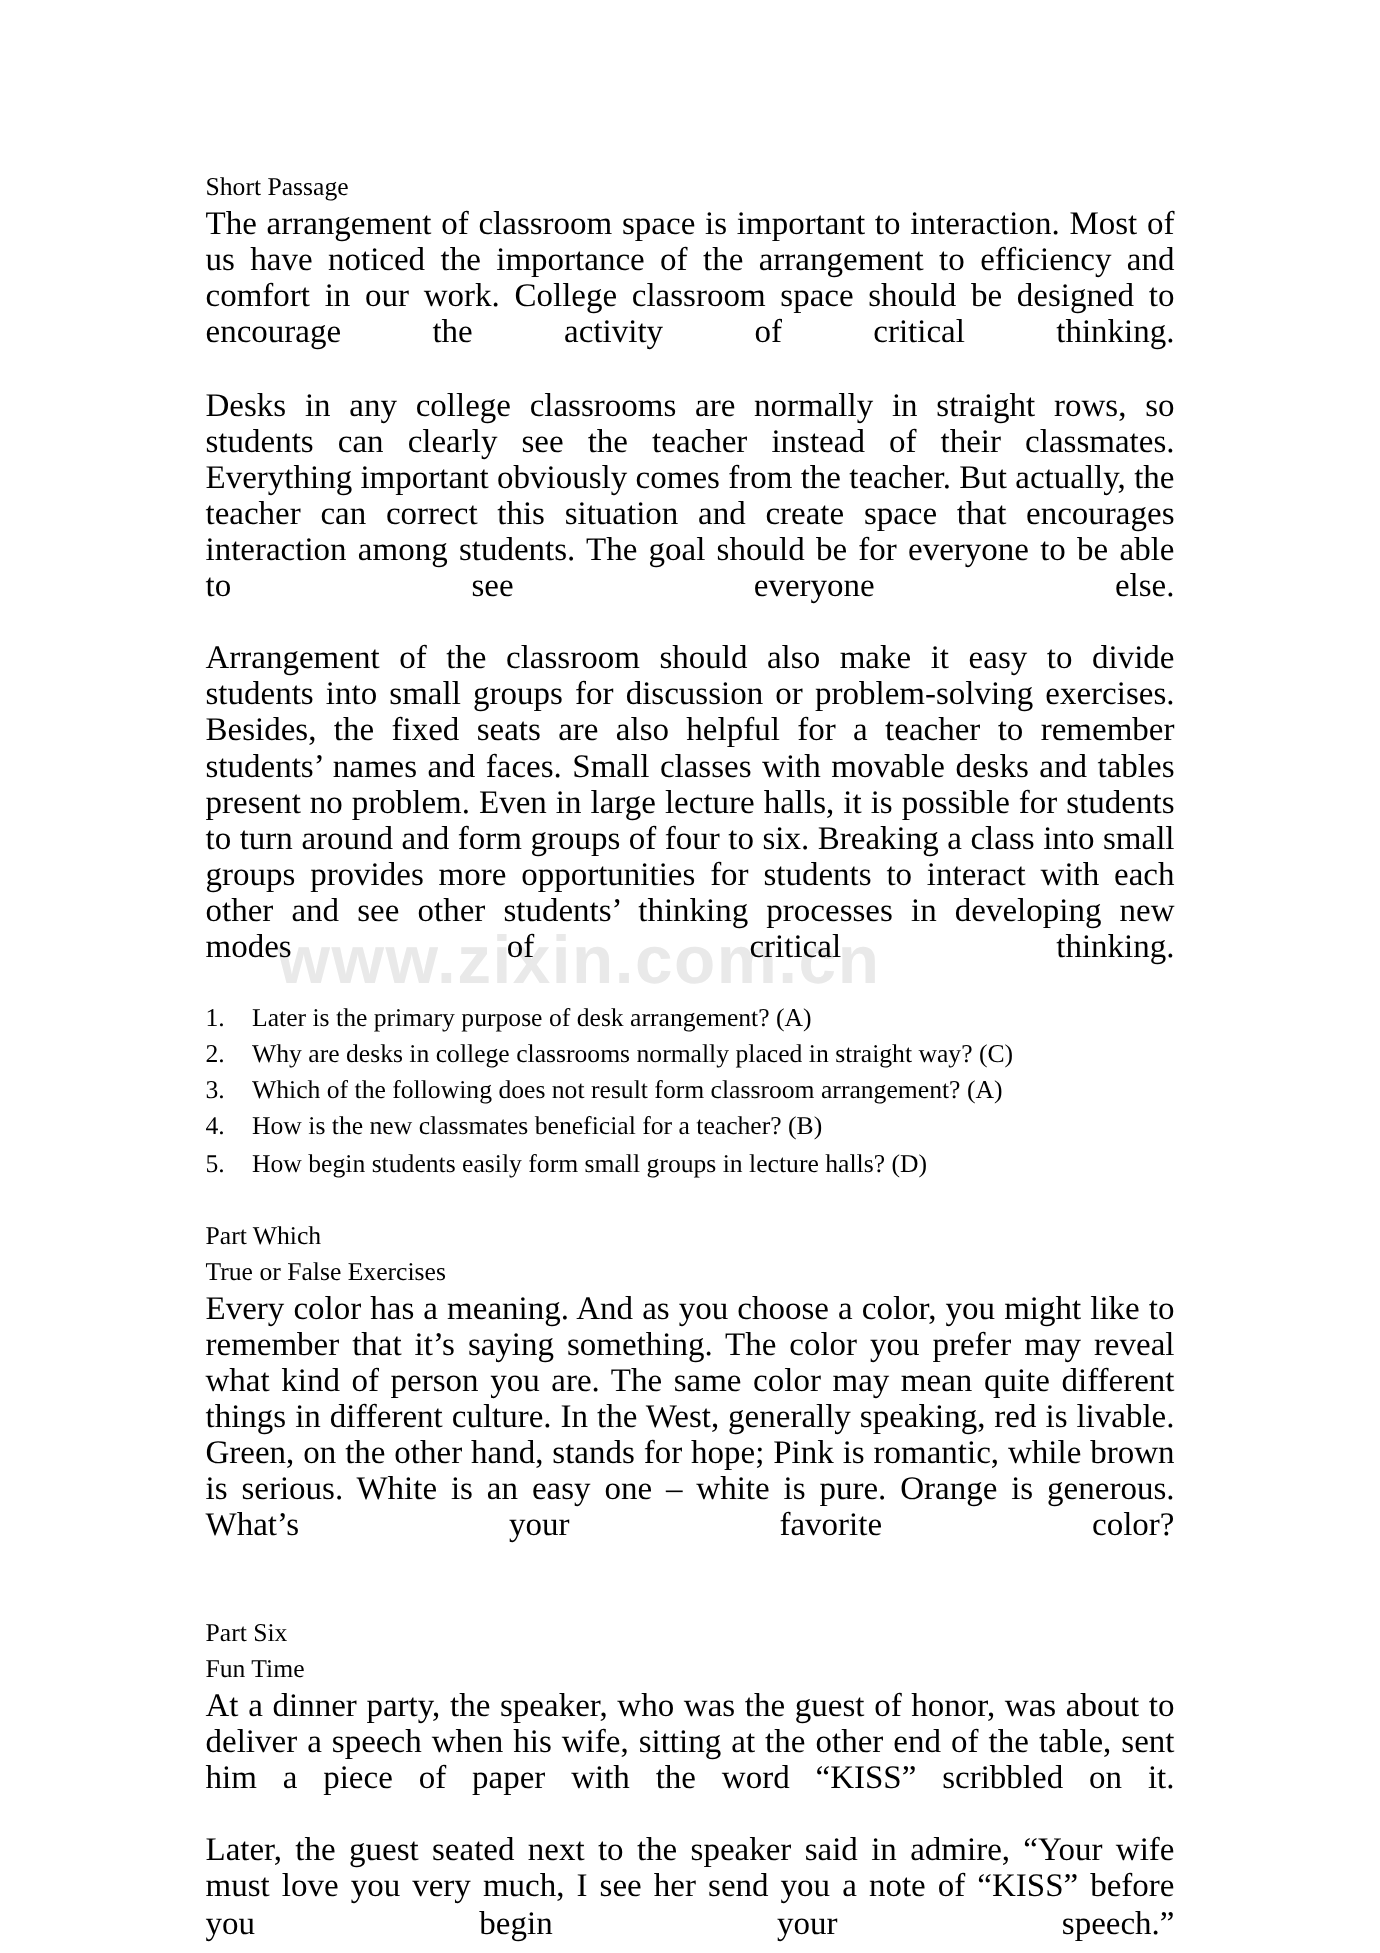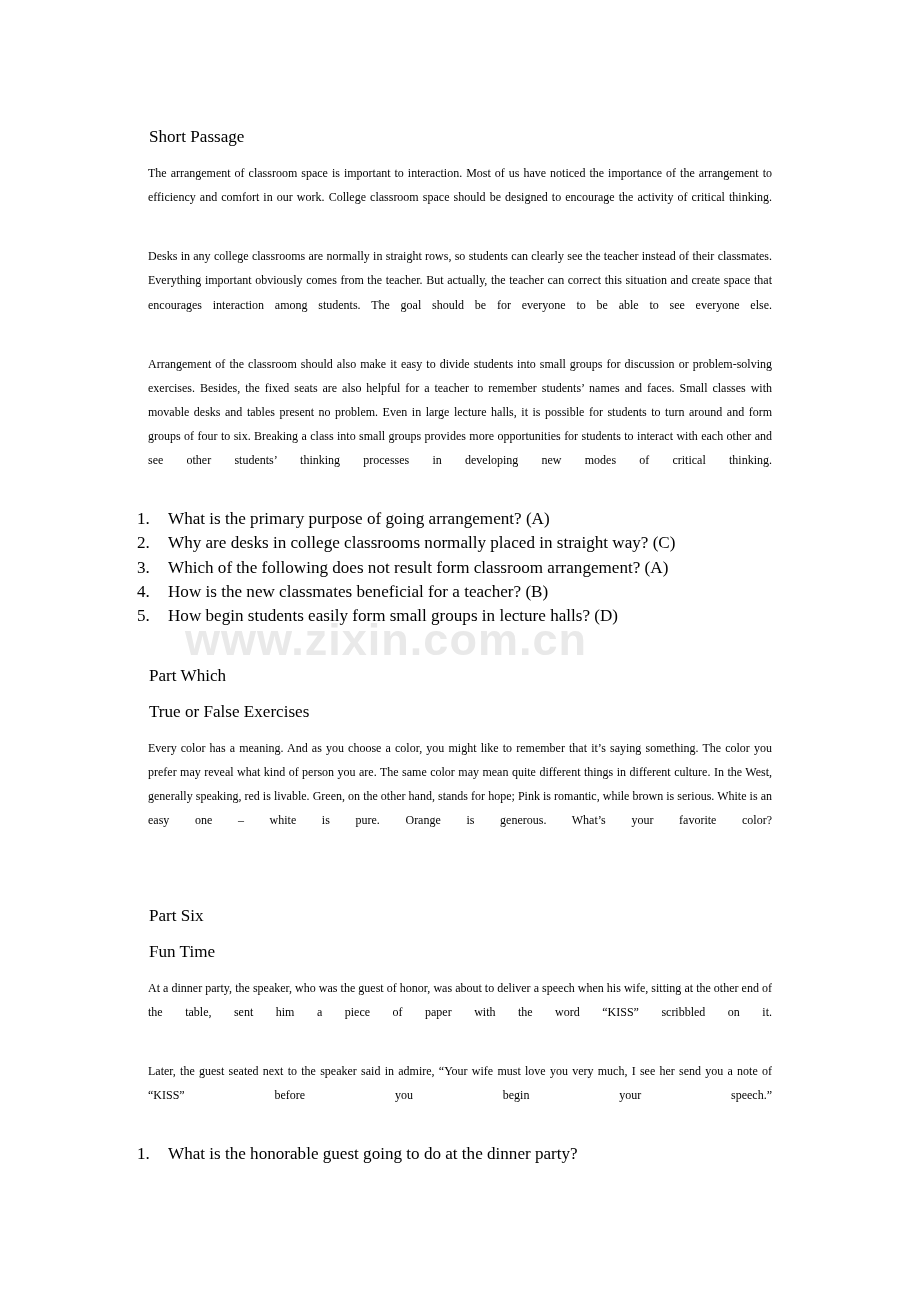--- a/index.html
+++ b/index.html
@@ -47,29 +47,29 @@
     pointer-events: none;
     font-weight: 700;
   }
 
   .textlayer {
     position: relative;
     z-index: 2;
   }
 
   p.line {
-    margin: 12px;
+    margin: 0;
     font-size: 17.1px;
     line-height: 24.1px;
     text-align: left;
   }
 
   p.para {
-    margin: 11px;
-    font-size: 12px;
+    margin: 0;
+    font-size: 22px;
     line-height: 24.1px;
     text-align: justify;
     text-justify: inter-word;
   }
 
   
   p.para::after {
     content: "";
     display: inline-block;
     width: 100%;
@@ -119,21 +119,21 @@
       <p class="para">The arrangement of classroom space is important to interaction. Most of us have noticed the importance of the arrangement to efficiency and comfort in our work. College classroom space should be designed to encourage the activity of critical thinking.</p>
 
       <p class="para">Desks in any college classrooms are normally in straight rows, so students can clearly see the teacher instead of their classmates. Everything important obviously comes from the teacher. But actually, the teacher can correct this situation and create space that encourages interaction among students. The goal should be for everyone to be able to see everyone else.</p>
 
       <p class="para">Arrangement of the classroom should also make it easy to divide students into small groups for discussion or problem-solving exercises. Besides, the fixed seats are also helpful for a teacher to remember students’ names and faces. Small classes with movable desks and tables present no problem. Even in large lecture halls, it is possible for students to turn around and form groups of four to six. Breaking a class into small groups provides more opportunities for students to interact with each other and see other students’ thinking processes in developing new modes of critical thinking.</p>
 
 
       <ol class="qlist">
         <li>
           <span class="num">1.</span>
-          <span>What is the primary purpose of going arrangement? (A)</span>
+          <span>Later is the primary purpose of desk arrangement? (A)</span>
         </li>
         <li>
           <span class="num">2.</span>
           <span>Why are desks in college classrooms normally placed in straight way? (C)</span>
         </li>
         <li>
           <span class="num">3.</span>
           <span>Which of the following does not result form classroom arrangement? (A)</span>
         </li>
         <li>

